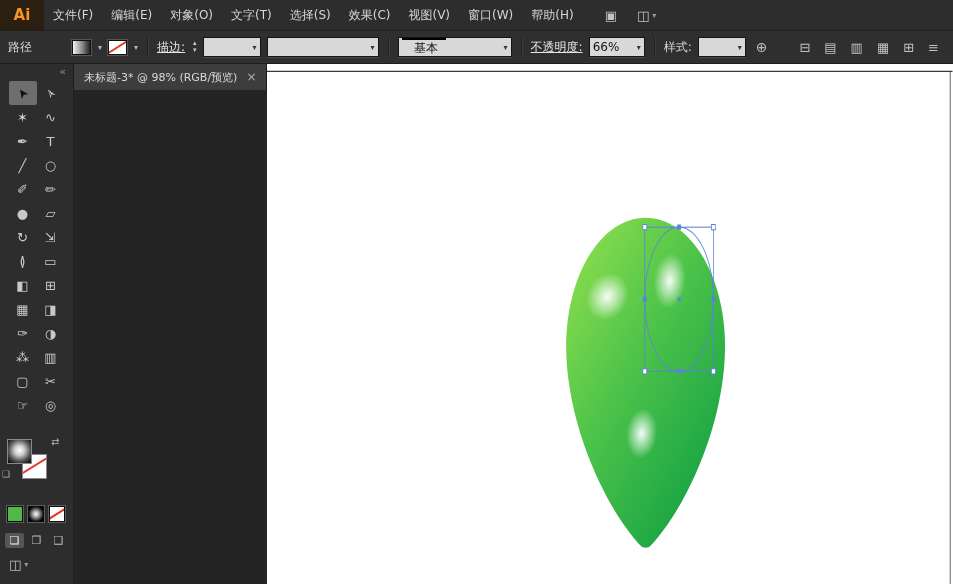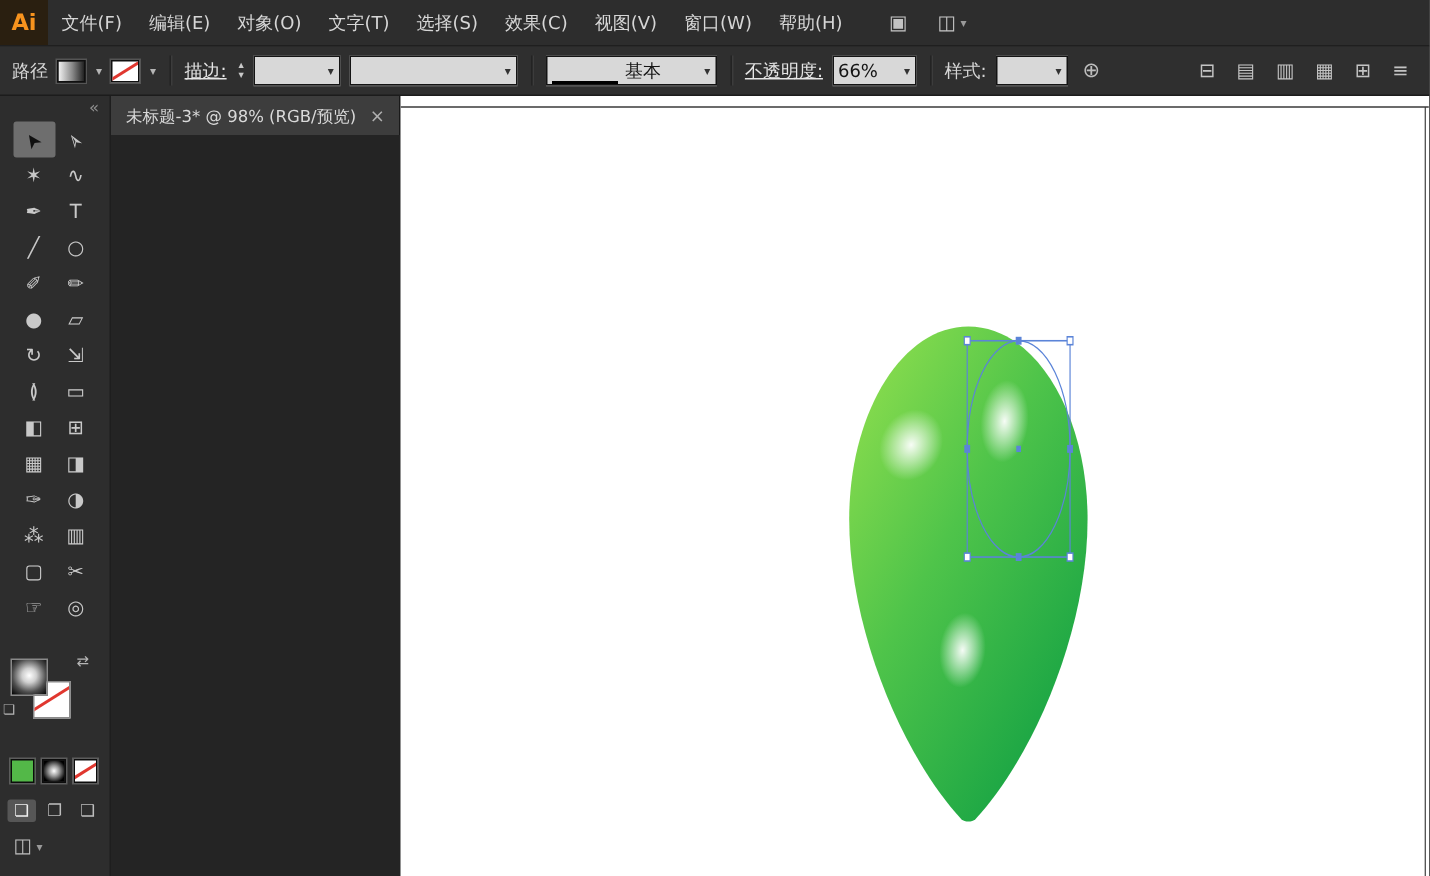--- a/index.html
+++ b/index.html
@@ -1,28 +1,28 @@
 <!DOCTYPE html>
 <html><head>
 <meta charset="utf-8">
 <style>
   html,body{margin:0;padding:0;background:#191919;font-family:"DejaVu Sans",sans-serif;}
   .app{position:relative;width:953px;height:584px;background:#2e2e2e;overflow:hidden;font-size:12px;color:#d6d6d6;}
 
   
   .menubar{height:30px;display:flex;align-items:center;background:#2d2d2d;border-bottom:1px solid #1f1f1f;}
-  .logo{width:32px;height:30px;display:flex;align-items:center;justify-content:center;font-weight:bold;font-size:15px;color:#f7931e;background:#2a1f10;}
+  .logo{width:44px;height:30px;display:flex;align-items:center;justify-content:center;font-weight:bold;font-size:15px;color:#f7931e;background:#2a1f10;}
   .menu-item{padding:12px 9px;height:100%;display:flex;align-items:center;cursor:default;white-space:nowrap;}
   .appbar-icons{display:flex;align-items:center;gap:20px;margin-left:22px;color:#c3c3c3;font-size:13px;}
   .appbar-icons .with-arrow{display:flex;align-items:center;gap:3px;}
   .tiny-arrow{font-size:8px;color:#9a9a9a;}
 
   
   .control-bar{height:32px;display:flex;align-items:center;background:#2f2f2f;border-bottom:1px solid #1c1c1c;padding:0 8px;gap:6px;}
-  .ctx-label{text-align:center;}
+  .ctx-label{margin-right:34px;text-align:center;}
   .swatch{width:17px;height:13px;border:1px solid #101010;box-shadow:0 0 0 1px #555;}
   .fill-swatch{background:linear-gradient(90deg,#f2f2f2 0%,#888 55%,#222 100%);}
   .none-bg{background:#fff;position:relative;overflow:hidden;}
   .none-bg::after{content:"";position:absolute;left:-20%;right:-20%;top:45%;height:2px;background:#e0372f;transform:rotate(-32deg);}
   .dd{font-size:8px;color:#b5b5b5;margin-left:1px;}
   .link{color:#e5e5e5;text-decoration:underline;cursor:pointer;white-space:nowrap;}
   .stepper{display:flex;flex-direction:column;line-height:7px;font-size:7px;color:#c9c9c9;margin-left:2px;}
   .field{background:#d8d8d8;border:1px solid #141414;height:18px;display:flex;align-items:center;justify-content:space-between;color:#141414;padding:0 3px;box-shadow:0 1px 0 #4a4a4a;}
   .field .dd{color:#333;}
   .f-strokew{width:50px;}
@@ -121,21 +121,21 @@
     </span>
 
     <span class="field f-profile">
       <span></span>
       <span class="dd">▾</span>
     </span>
 
     <span class="vsep"></span>
 
     <span class="field f-brush">
-      <span style="display:flex;align-items:flex-end;">
+      <span style="display:flex;align-items:center;flex-direction:column;">
         <span class="brush-line"></span>
         <span>基本</span>
       </span>
       <span class="dd">▾</span>
     </span>
 
     <span class="vsep"></span>
 
     <span class="link">不透明度:</span>
     <span class="field f-opacity">

